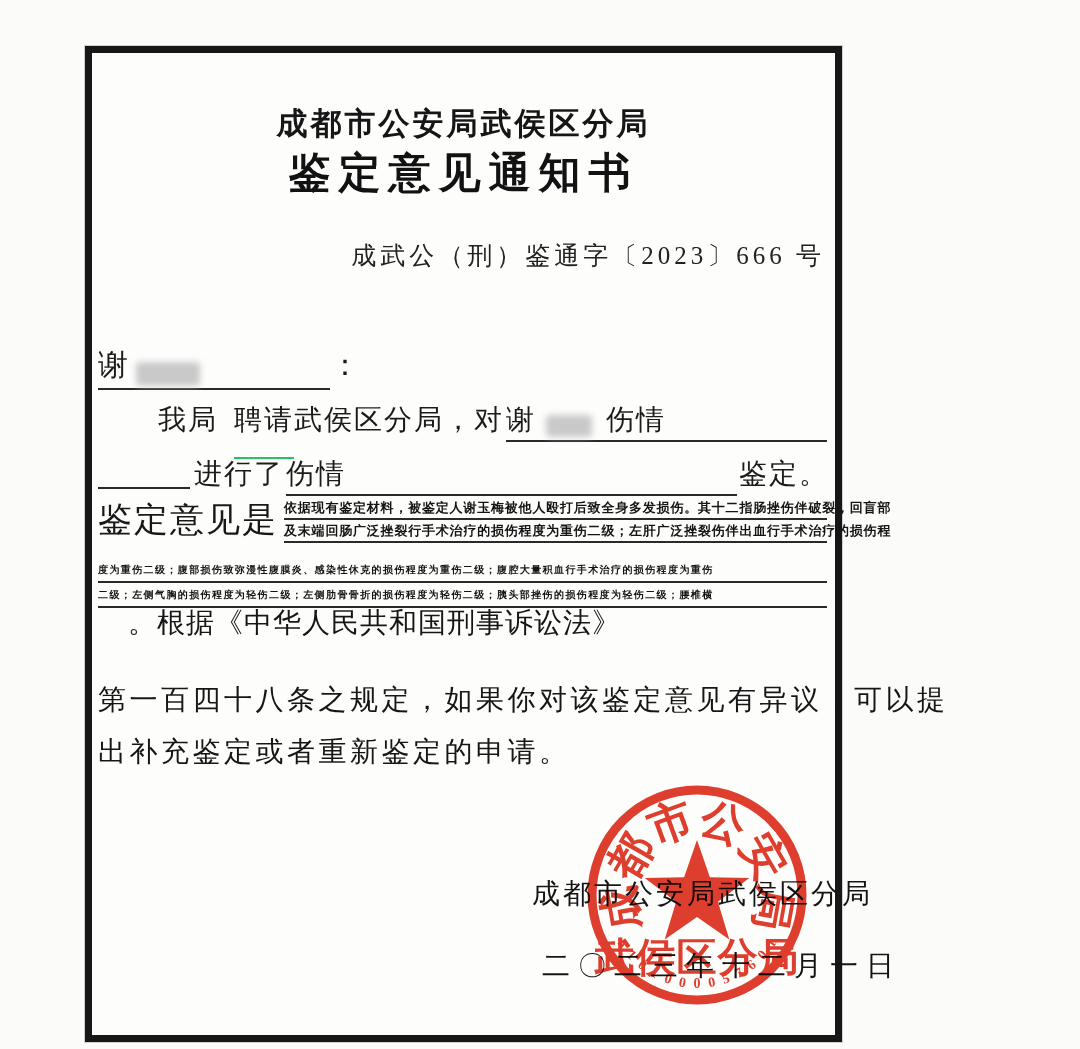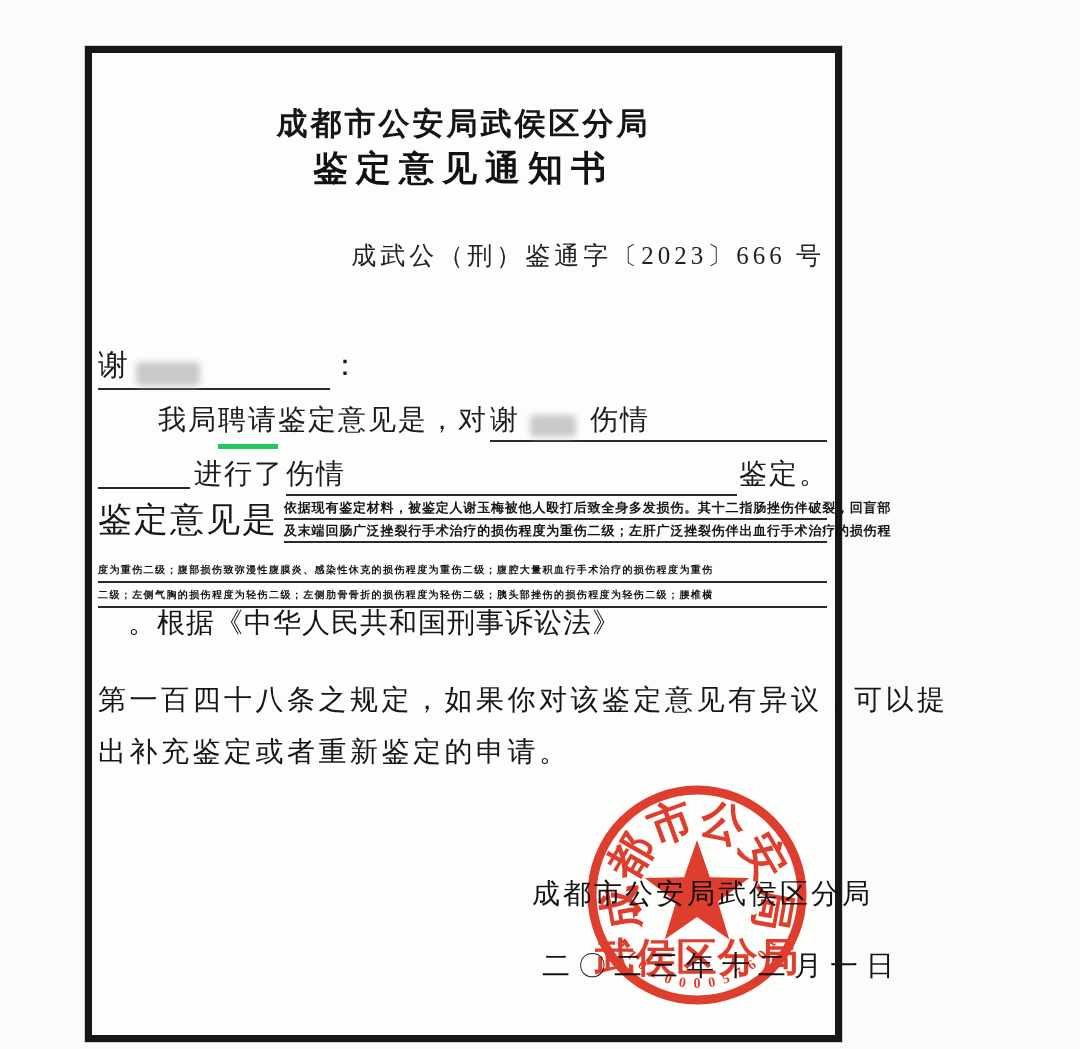--- a/index.html
+++ b/index.html
@@ -14,41 +14,41 @@
     border:7px solid #171717;background:#fdfdfc;box-sizing:border-box;
     box-shadow:0 0 0 1px #cfcfcf;
   }
   .abs{position:absolute;}
   .agency-title{
     top:50px;left:0;right:0;text-align:center;
     font-size:31px;font-weight:bold;letter-spacing:3px;color:#161616;
   }
   .doc-title{
     top:92px;left:0;right:0;text-align:center;
-    font-size:35px;font-weight:bold;letter-spacing:8px;color:#121212;
+    font-size:42px;font-weight:bold;letter-spacing:8px;color:#121212;
   }
   .doc-number{
     top:186px;right:10px;font-size:25px;letter-spacing:4px;color:#222;
   }
   .salutation{ top:292px;left:6px;font-size:30px; }
   .salutation .u-seg{
     display:inline-flex;align-items:flex-end;border-bottom:2px solid #2a2a2a;
     min-width:232px;padding-bottom:2px;
   }
   .blur-redact{
     display:inline-block;background:#c9c9c9;border-radius:4px;
     filter:blur(3px);vertical-align:middle;
   }
   .para-row{
     left:6px;right:6px;display:flex;align-items:flex-start;
     font-size:28px;letter-spacing:2px;white-space:nowrap;
   }
   .row1{ top:348px;left:66px; }
   .row2{ top:402px; }
-  .u-word{ border-bottom:5px solid #22c55e;padding-bottom:5px; }
+  .u-word{ border-bottom:2px solid #22c55e;padding-bottom:18px;margin-left:16px; }
   .blank{
     flex:1;border-bottom:2px solid #2a2a2a;display:inline-flex;
     align-items:flex-end;padding-bottom:1px;margin:0 2px;
   }
   .blank .filler{flex:1;}
   .lead-blank{
     width:92px;border-bottom:2px solid #2a2a2a;display:inline-block;margin-right:4px;
   }
   .opinion-row{
     top:444px;left:6px;right:8px;display:flex;align-items:flex-end;
@@ -106,21 +106,21 @@
     <span class="u-seg">
       <span>谢</span>
       <span class="blur-redact" style="width:64px;height:24px;margin-left:8px;"></span>
       <span class="filler"></span>
     </span><span>：</span>
   </div>
 
   <div class="abs para-row row1">
     <span>我局</span>
       <span class="u-word">聘请</span>
-      <span>鉴定意见是，对</span>
+      <span>武侯区分局，对</span>
       <span class="blank">
       <span>谢</span>
       <span class="blur-redact" style="width:46px;height:22px;margin:0 14px 2px 10px;"></span>
       <span>伤情</span>
       <span class="filler"></span>
     </span>
   </div>
 
   <div class="abs para-row row2">
     <span class="lead-blank">&nbsp;</span>

